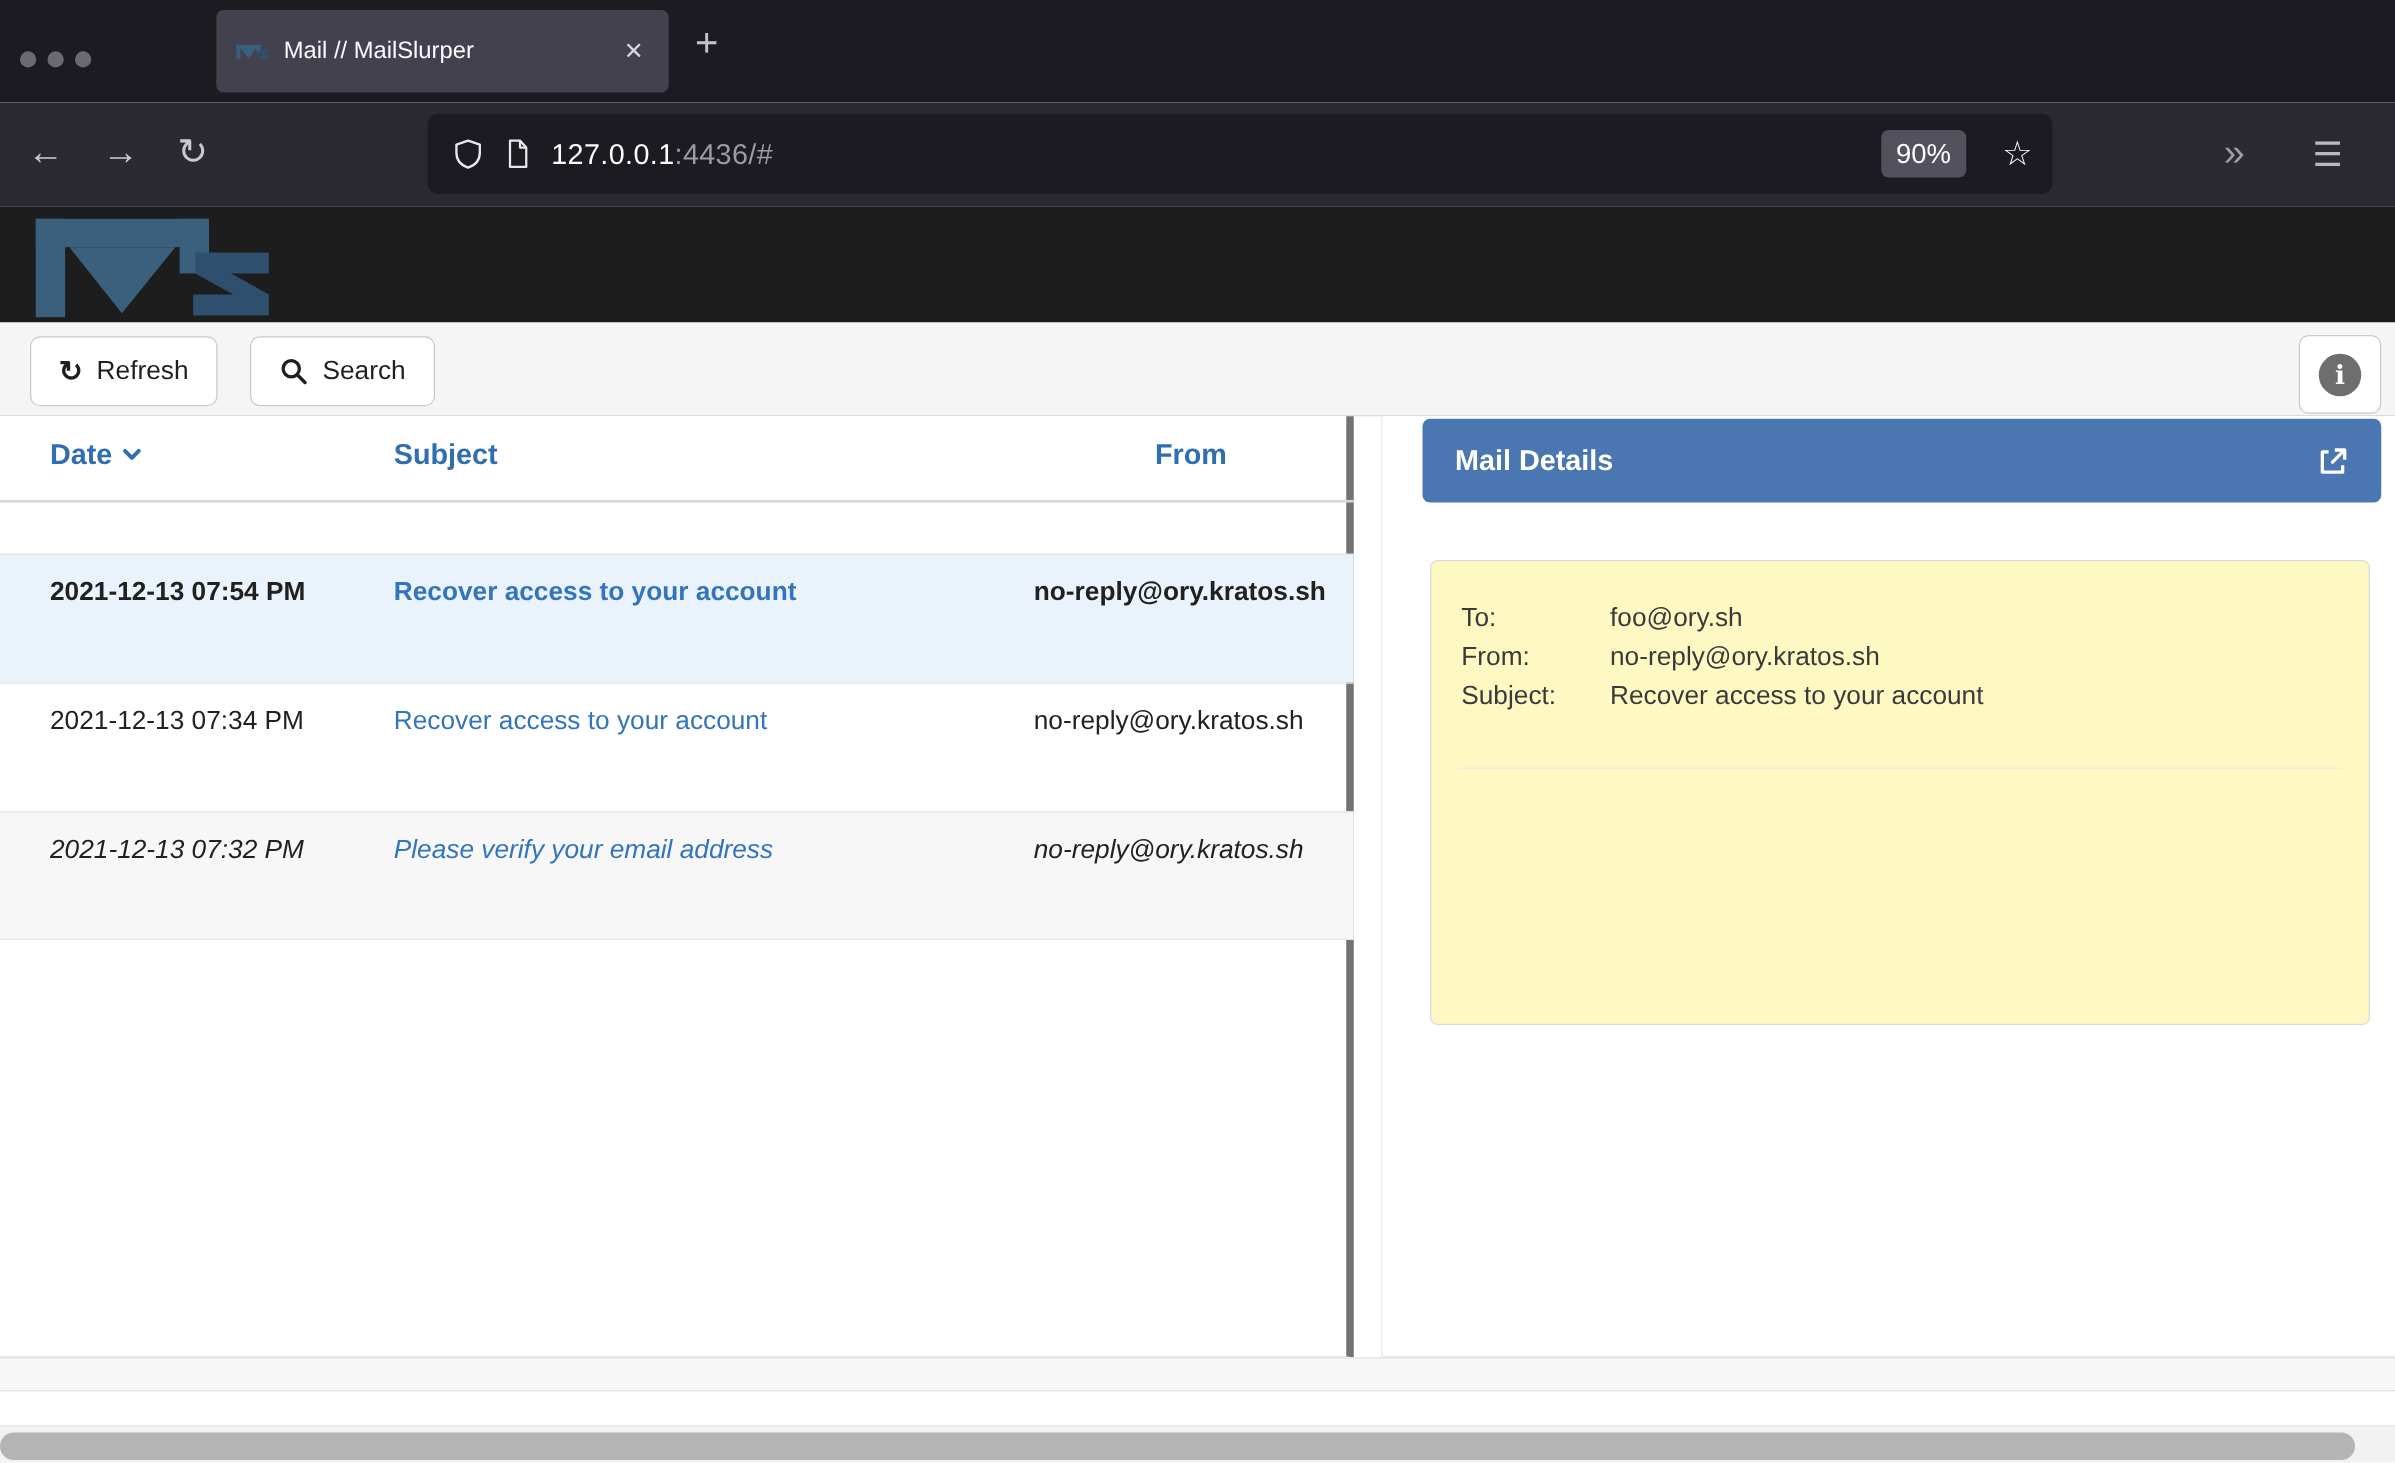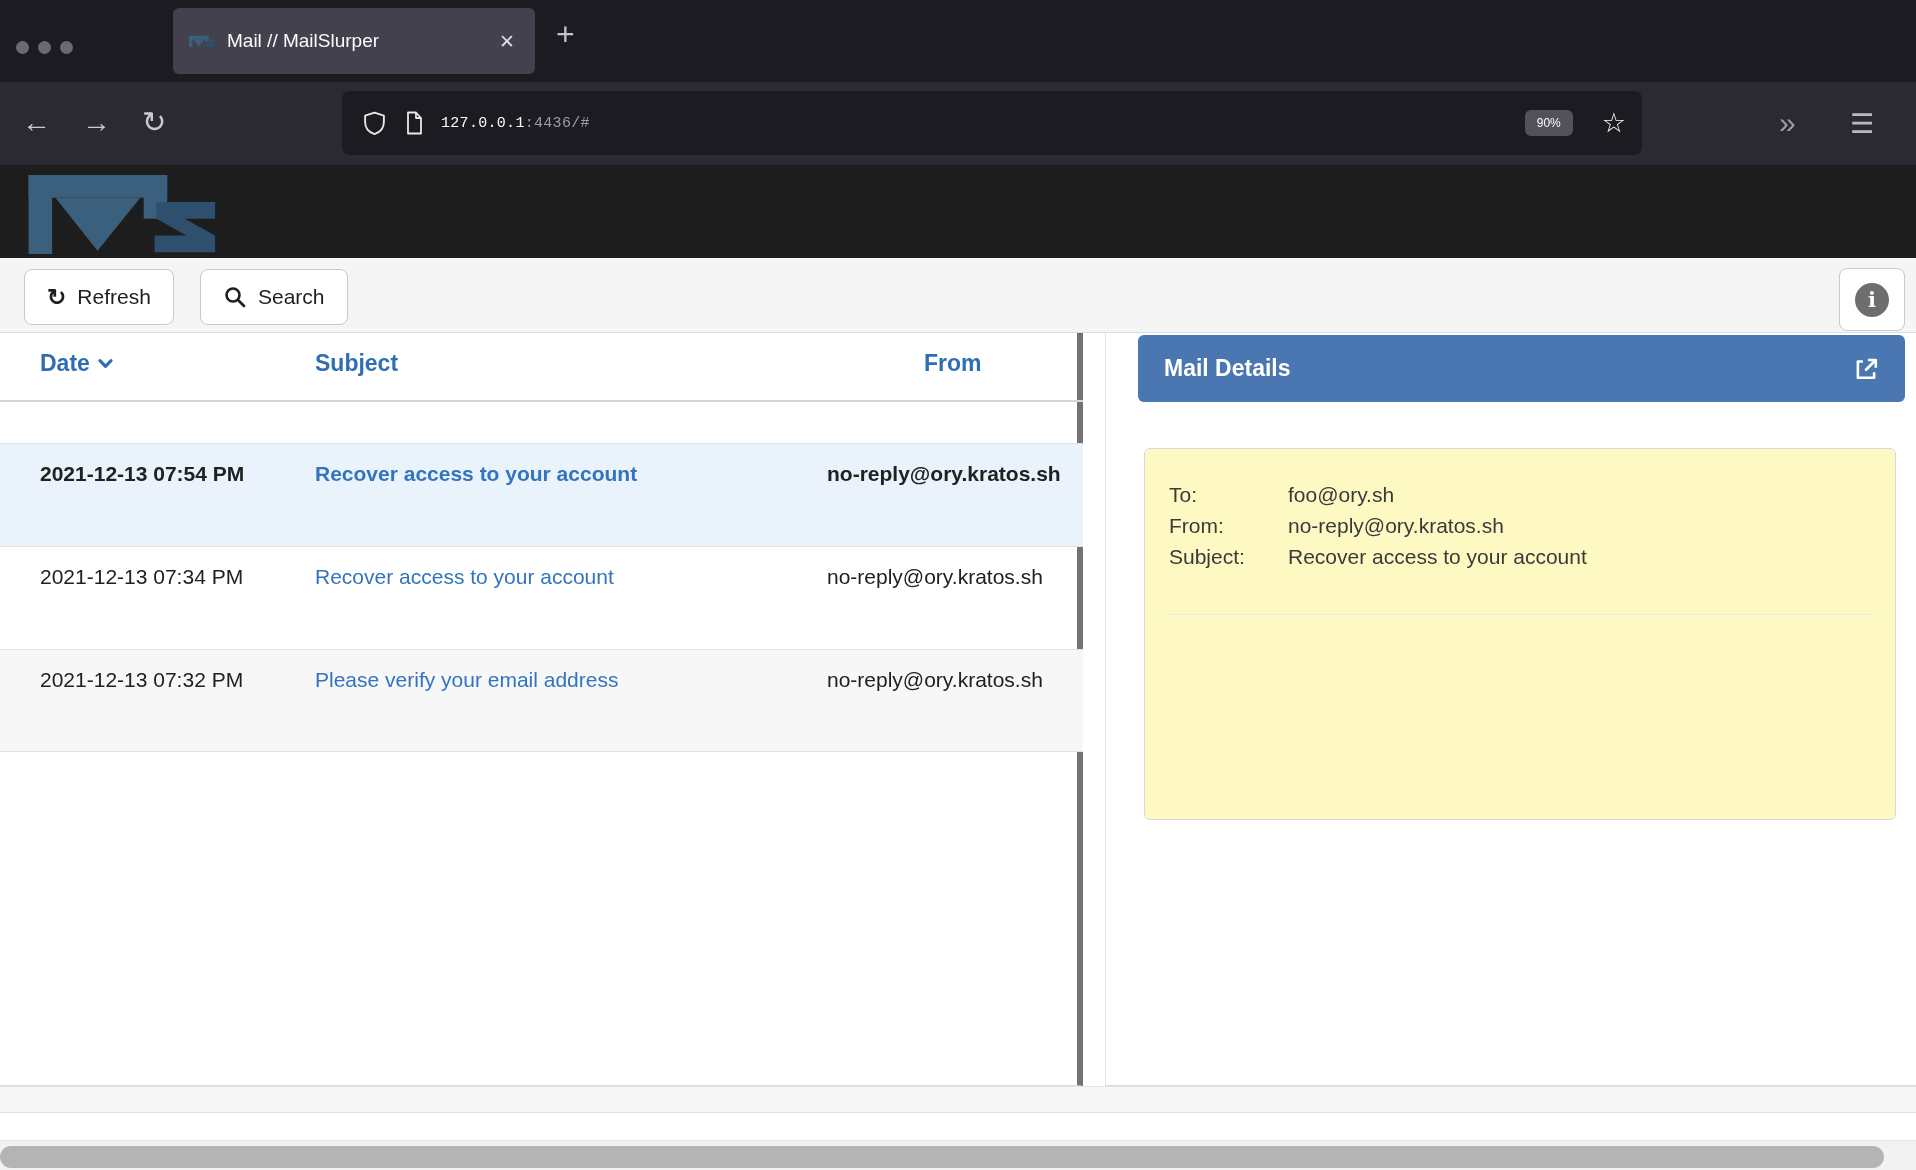--- a/index.html
+++ b/index.html
@@ -20,23 +20,23 @@
   .tab .favicon { width:26px; height:26px; flex:0 0 auto; }
   .tab .title { flex:1; margin-left:12px; font-size:19px; white-space:nowrap; overflow:hidden; }
   .tab .close { font-size:19px; color:#d7d7dc; padding:2px 4px; }
   .newtab { left:556px; top:18px; font-size:32px; color:#c2c2cb; line-height:1; }
 
   
   .navbar { left:0; top:82px; width:1916px; height:83px; background:#2b2a33; }
   .nav-ic { top:26px; font-size:29px; color:#c9c9d1; line-height:1; }
   .urlbar { left:342px; top:9px; width:1300px; height:64px; background:#1c1b22; border-radius:8px;
             display:flex; align-items:center; padding:0 16px 0 20px; gap:15px; }
-  .url-text { font-size:15px; color:#fbfbfe; letter-spacing:.3px;font-family:Liberation Mono, monospace; }
+  .url-text { font-size:23px; color:#fbfbfe; letter-spacing:.3px; }
   .url-text .dim { color:#9b9ba7; }
-  .zoom-badge { margin-left:auto; background:#52515c; color:#fbfbfe; font-size:12px;
+  .zoom-badge { margin-left:auto; background:#52515c; color:#fbfbfe; font-size:22px;
                 padding:6px 12px; border-radius:6px; }
   .star { font-size:27px; color:#fbfbfe; margin-left:14px; }
   .overflow-ic { left:1779px; top:24px; font-size:30px; color:#9d9da8; letter-spacing:-2px; }
   .menu-ic { left:1850px; top:26px; font-size:27px; color:#b9b9c3; }
 
   
   .appheader { left:0; top:165px; width:1916px; height:93px; background:#1d1d1d; }
   .logo { left:24px; top:5px; }
   .app-ic { top:196px; }
 
@@ -63,21 +63,21 @@
   .col-from { left:924px; }
   .head-line { position:absolute; left:0; top:67px; width:1083px; height:2px; background:#d6d6d6; }
   .rows { position:absolute; left:0; top:110px; width:860px; }
   .mrow { position:relative; width:1083px; height:103px; border-top:1px solid #e3e3e3; font-size:21px; line-height:30px; color:#212121; }
   .mrow:last-child { border-bottom:1px solid #e3e3e3; }
   .mrow .cell { position:absolute; top:15px; }
   .cell-date { left:40px; width:230px; }
   .cell-subject { left:315px; width:450px; color:#3274bd; }
   .cell-from { left:827px; width:250px; word-break:break-all; }
   .mrow.selected { background:#eaf2fb; font-weight:bold; }
-  .mrow.striped { background:#f7f7f7; }
+  .mrow.striped { background:#f7f7f7;font-style:italic; }
 
   
   .v-divider { left:1105px; top:333px; width:1px; height:753px; background:#e2e2e2; }
   .right-panel { left:1106px; top:333px; width:810px; height:753px; background:#ffffff; border-bottom:1px solid #ddd; }
   .details-header { position:absolute; left:32px; top:2px; width:767px; height:67px;
                     background:#4a76b2; border-radius:6px; display:flex; align-items:center;
                     padding:0 24px 0 26px; color:#ffffff; }
   .details-header .dtitle { font-size:23px; font-weight:bold; flex:1; }
   .details-card { position:absolute; left:38px; top:115px; width:752px; height:372px;
                   border:1px solid #d9d9d9; border-radius:6px; background:#fef9c3; }

